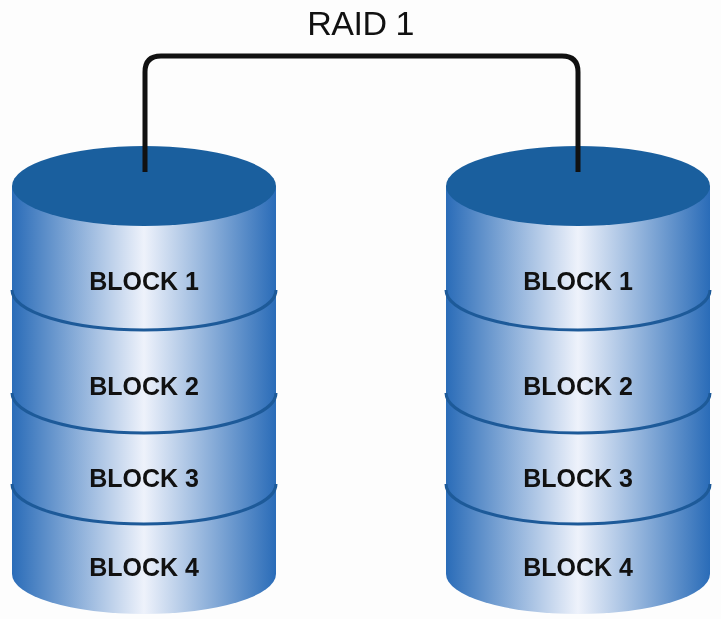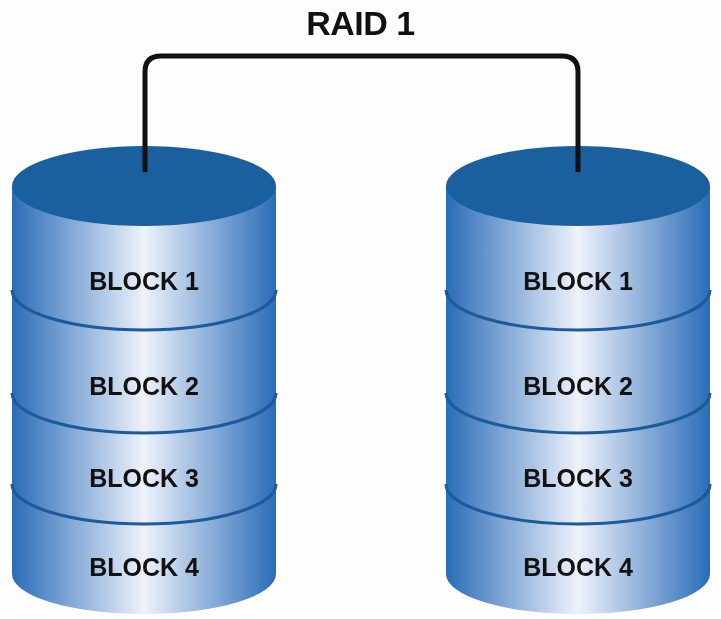--- a/index.html
+++ b/index.html
@@ -1,17 +1,17 @@
 <!DOCTYPE html>
 <html><head>
 <meta charset="utf-8">
 <style>
   html, body { margin: 0; padding: 0; background: #fdfdfd; }
   body { width: 721px; height: 619px; position: relative; overflow: hidden; font-family: "Liberation Sans", sans-serif; }
-  #title { position: absolute; left: 0; width: 721px; top: 4px; text-align: center; font-size: 34px; font-weight: bold; color: #111; letter-spacing: -0.5px; }
+  #title { position: absolute; left: 0; width: 721px; top: 4px; text-align: center; font-size: 34px; font-weight: normal; color: #111; letter-spacing: -0.5px; }
   svg { position: absolute; left: 0; top: 0; }
   .blabel { font-family: "Liberation Sans", sans-serif; font-weight: bold; font-size: 25px; fill: #111; }
 </style>
 </head>
 <body>
 
 <div id="title">RAID 1</div>
 
 <svg id="diagram" width="721" height="619" viewBox="0 0 721 619" xmlns="http://www.w3.org/2000/svg">
   <defs>

